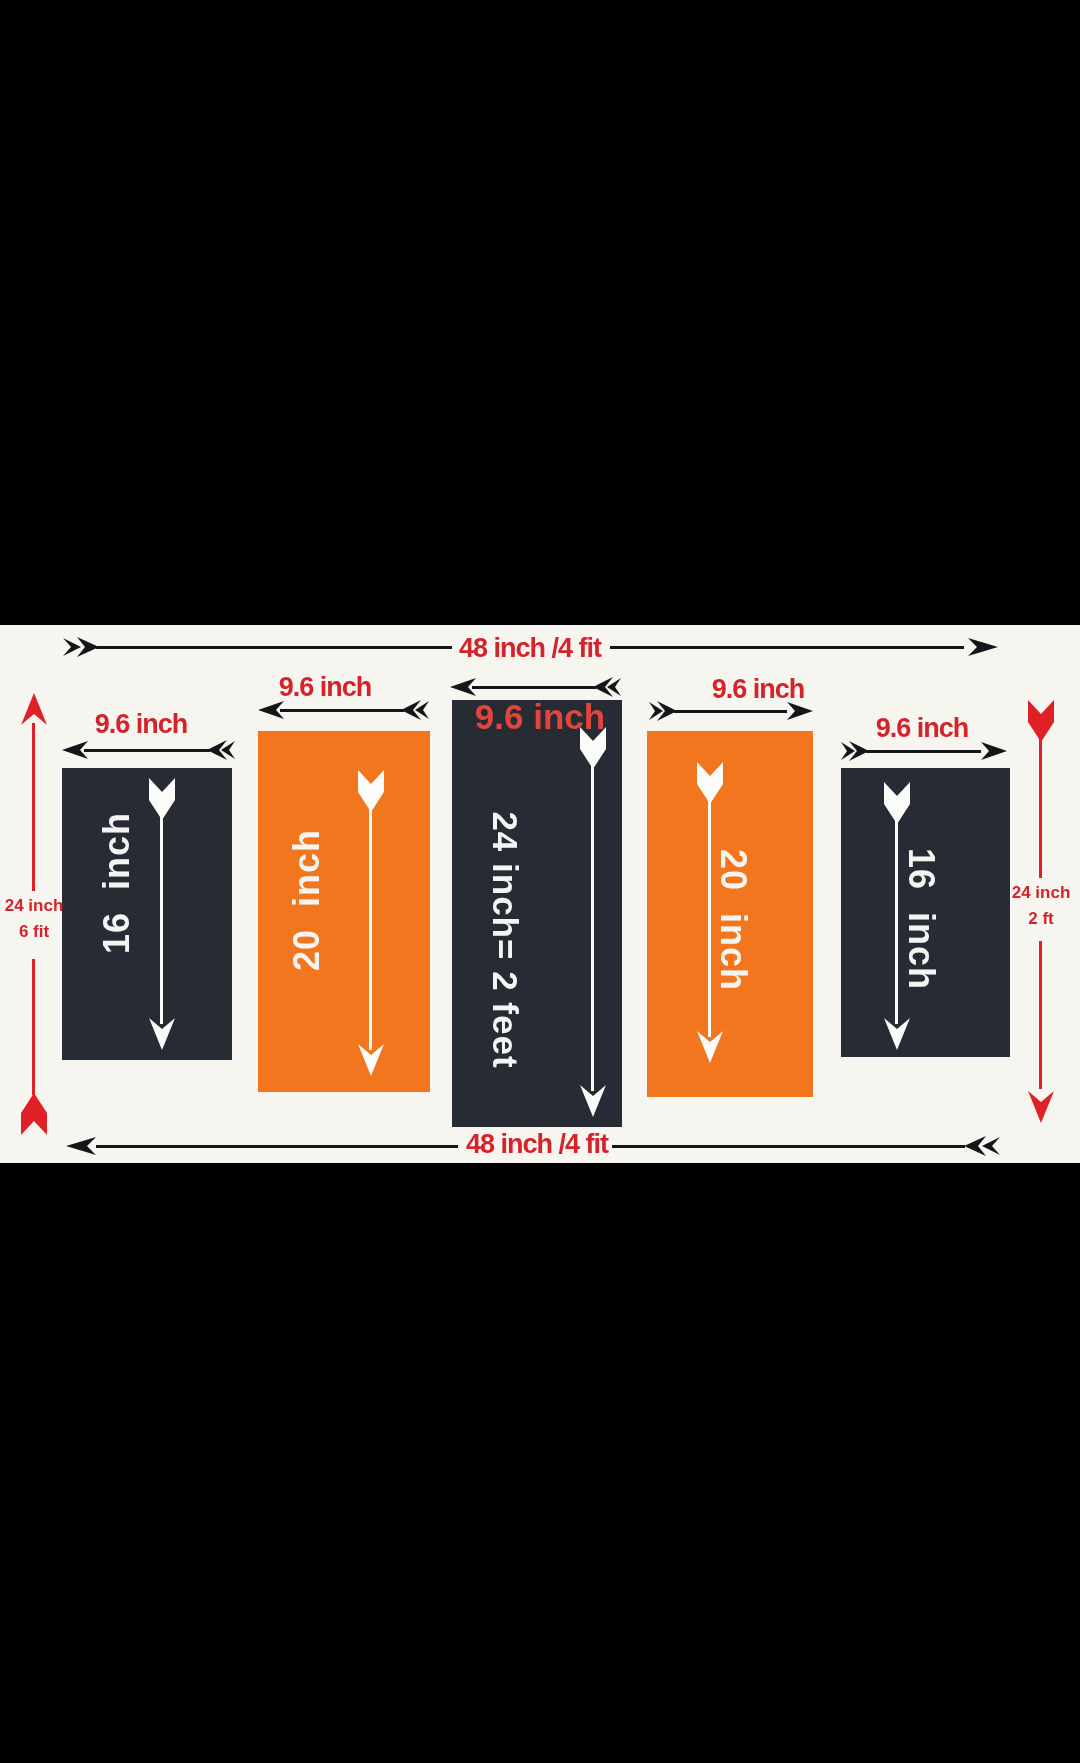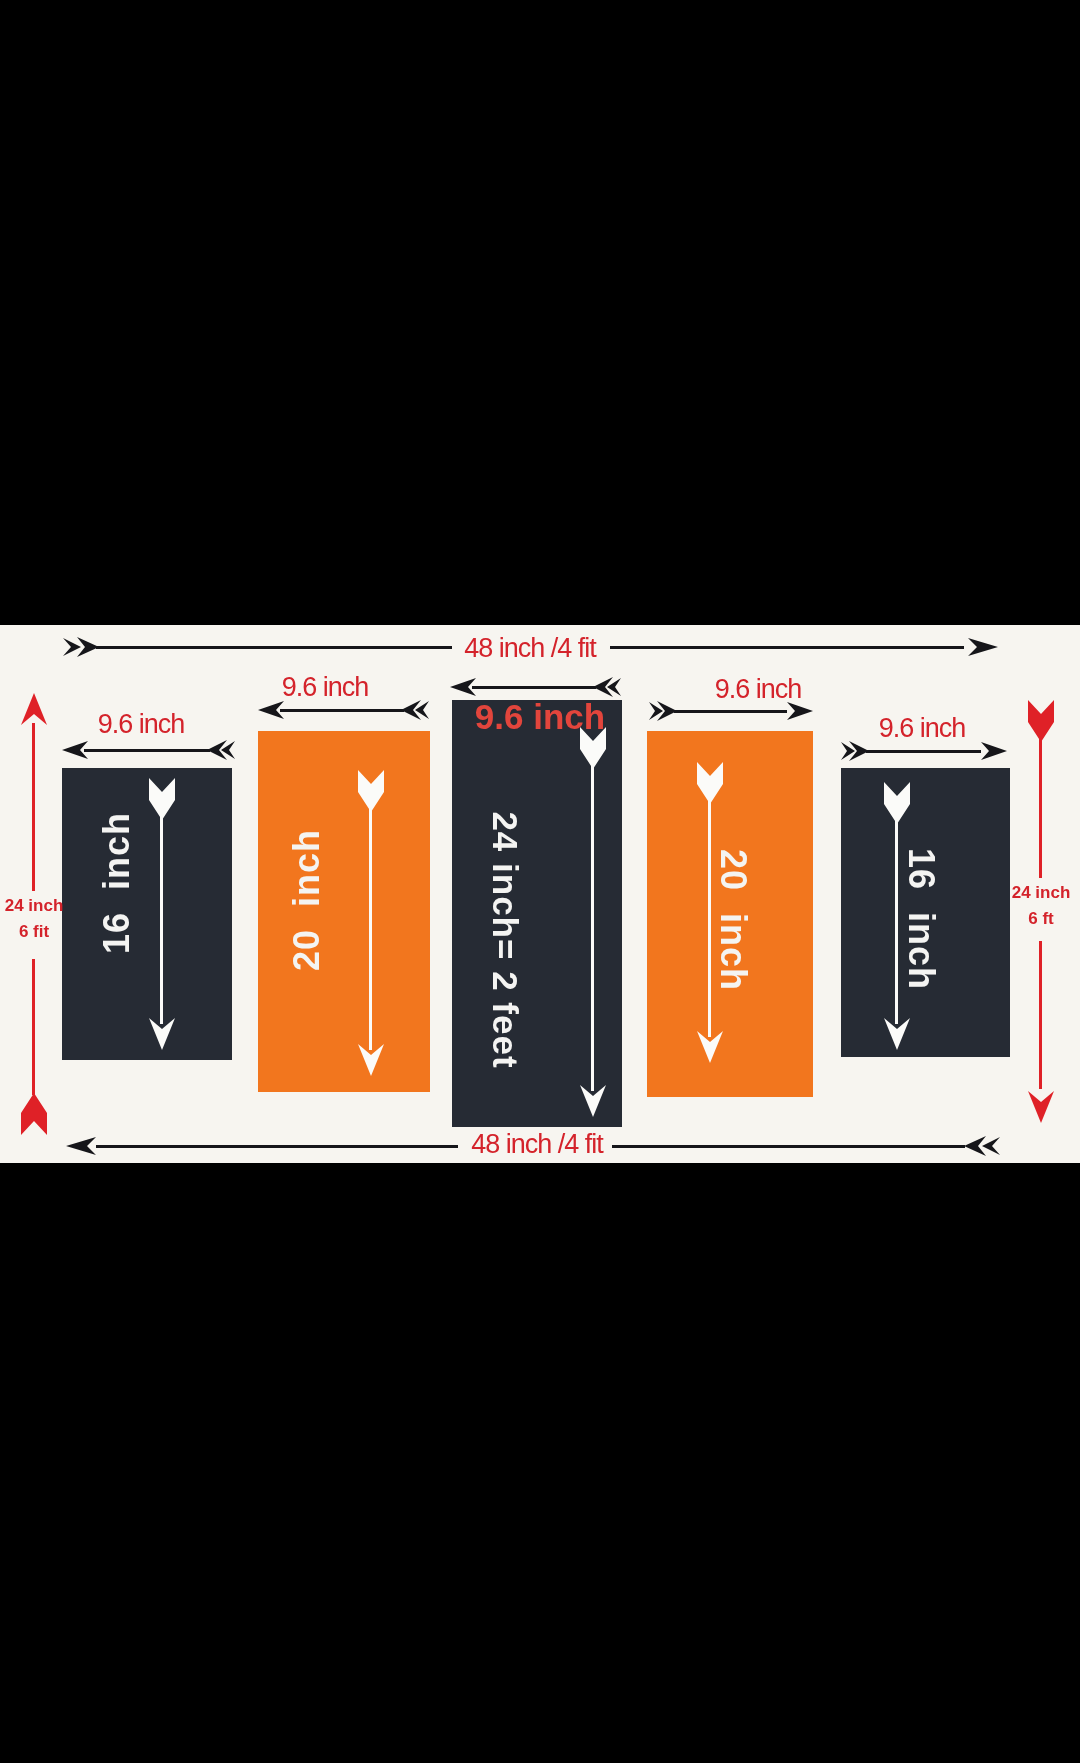--- a/index.html
+++ b/index.html
@@ -3,21 +3,21 @@
 <meta charset="utf-8">
 <style>
   html,body{margin:0;padding:0;background:#000;}
   #stage{position:relative;width:1080px;height:1763px;background:#000;overflow:hidden;
          font-family:"Liberation Sans","DejaVu Sans",sans-serif;}
   #band{position:absolute;left:0;top:625px;width:1080px;height:538px;background:#f7f5f0;}
   .abs{position:absolute;}
   .panel{position:absolute;}
   .panel.dark{background:#262b34;}
   .panel.orange{background:#f2761e;}
-  .lbl{position:absolute;color:#d4232b;font-weight:normal;font-size:27px;letter-spacing:-1px;
+  .lbl{position:absolute;color:#d4232b;font-weight:bold;font-size:27px;letter-spacing:-1px;
        white-space:nowrap;transform:translateX(-50%);}
   .lbl-big{position:absolute;color:#e2453c;font-weight:600;font-size:35px;letter-spacing:0px;
        white-space:nowrap;transform:translateX(-50%);z-index:6;}
   .lbl-side{position:absolute;color:#d4232b;font-weight:bold;font-size:17px;line-height:26px;
        text-align:center;transform:translateX(-50%);white-space:nowrap;z-index:6;}
   .vtext{position:absolute;color:#f4f4f2;font-weight:bold;font-size:36px;white-space:pre;
        z-index:3;letter-spacing:1px;}
   .rot-ccw{transform:translate(-50%,-50%) rotate(-90deg);}
   .rot-cw{transform:translate(-50%,-50%) rotate(90deg);}
   .shaft-h{position:absolute;height:3px;background:#16161a;z-index:5;}
@@ -159,21 +159,21 @@
     <svg class="icon" style="left:17px;top:468px;" width="34" height="42" viewBox="0 0 34 42">
         <path d="M4,42 L17,28 L30,42 L30,20 L17,0 L4,20 Z" fill="#df2127"></path>
       </svg>
 
     <svg class="icon" style="left:1024px;top:75px;" width="34" height="42" viewBox="0 0 34 42">
         <path d="M4,0 L17,14 L30,0 L30,22 L17,42 L4,22 Z" fill="#df2127"></path>
       </svg>
     <div class="shaft-v-r" style="left:1039px;top:113px;height:140px;"></div>
     <div class="lbl-side" style="left:1041px;top:255px;">
       <div>24 inch</div>
-      <div>6 ft</div>
+      <div>2 ft</div>
     </div>
     <div class="shaft-v-r" style="left:1039px;top:316px;height:148px;"></div>
     <svg class="icon" style="left:1024px;top:464px;" width="34" height="34" viewBox="0 0 34 34">
         <path d="M17,34 L4,2 L17,13 L30,2 Z" fill="#df2127"></path>
       </svg>
 
     <svg class="icon" style="left:66px;top:510px;" width="36" height="22" viewBox="0 0 36 22">
         <path d="M0,11 L30,2 L21,11 L30,20 Z" fill="#16161a"></path>
       </svg>
     <div class="shaft-h" style="left:96px;top:520px;width:362px;"></div>

